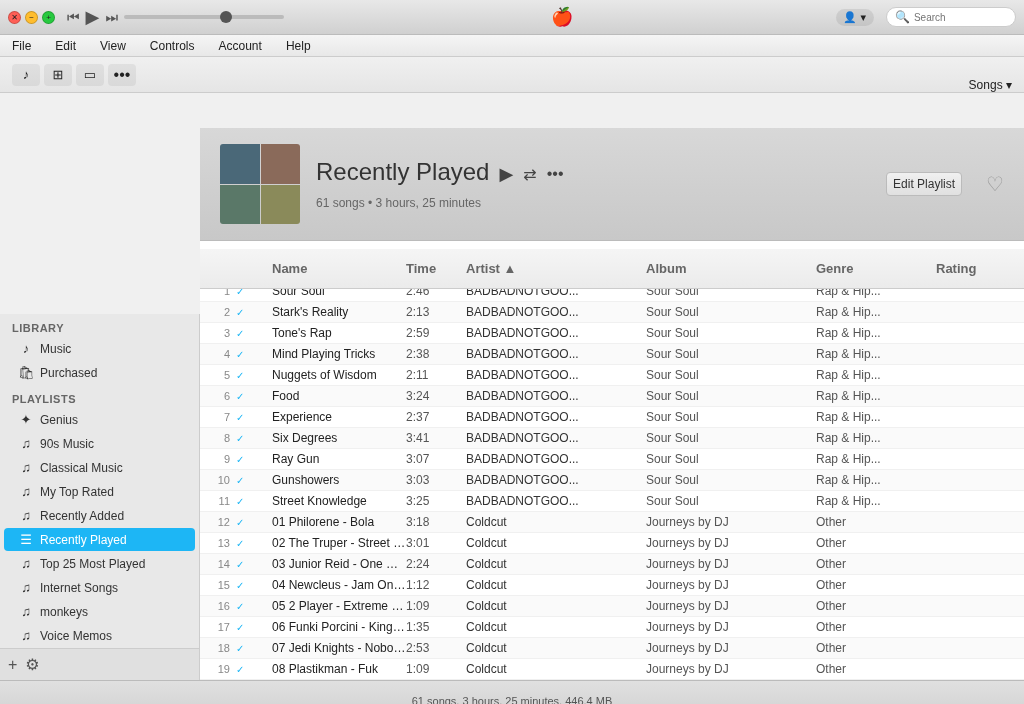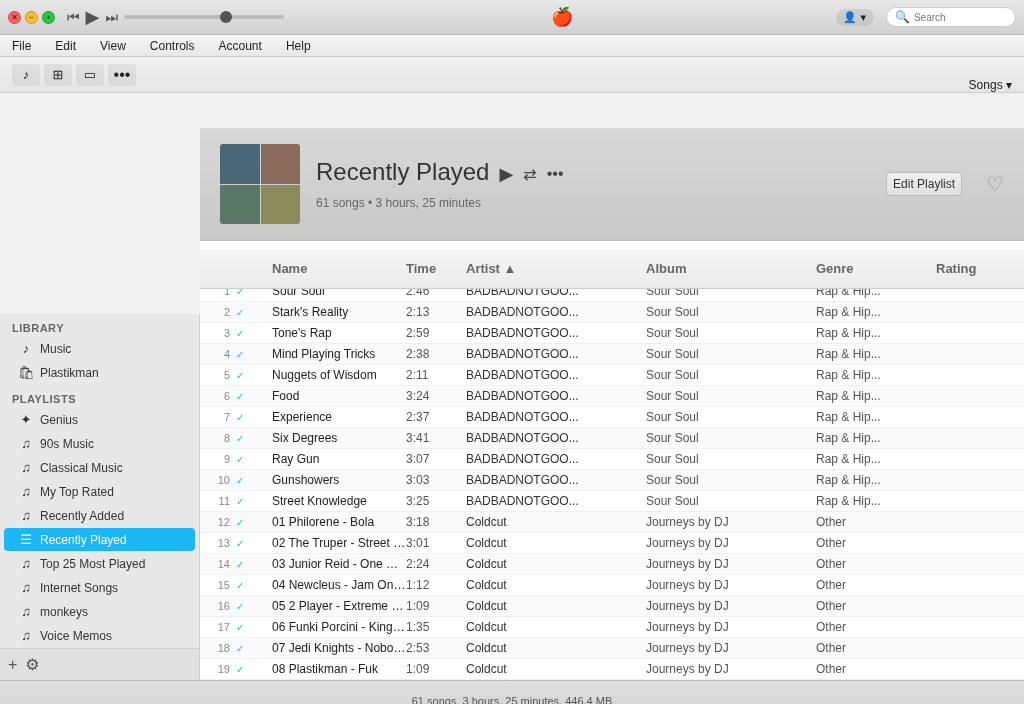--- a/index.html
+++ b/index.html
@@ -139,21 +139,21 @@
 <div class="main">
 
   <div class="sidebar">
     <div class="sidebar-section">Library</div>
     <div class="sidebar-item">
       <span class="icon">♪</span>
       <span>Music</span>
     </div>
     <div class="sidebar-item">
       <span class="icon">🛍</span>
-      <span>Plastikman</span>
+      <span>Purchased</span>
     </div>
 
     <div class="sidebar-section">Playlists</div>
     <div class="sidebar-item">
       <span class="icon">✦</span>
       <span>Genius</span>
     </div>
     <div class="sidebar-item">
       <span class="icon">♫</span>
       <span>90s Music</span>

